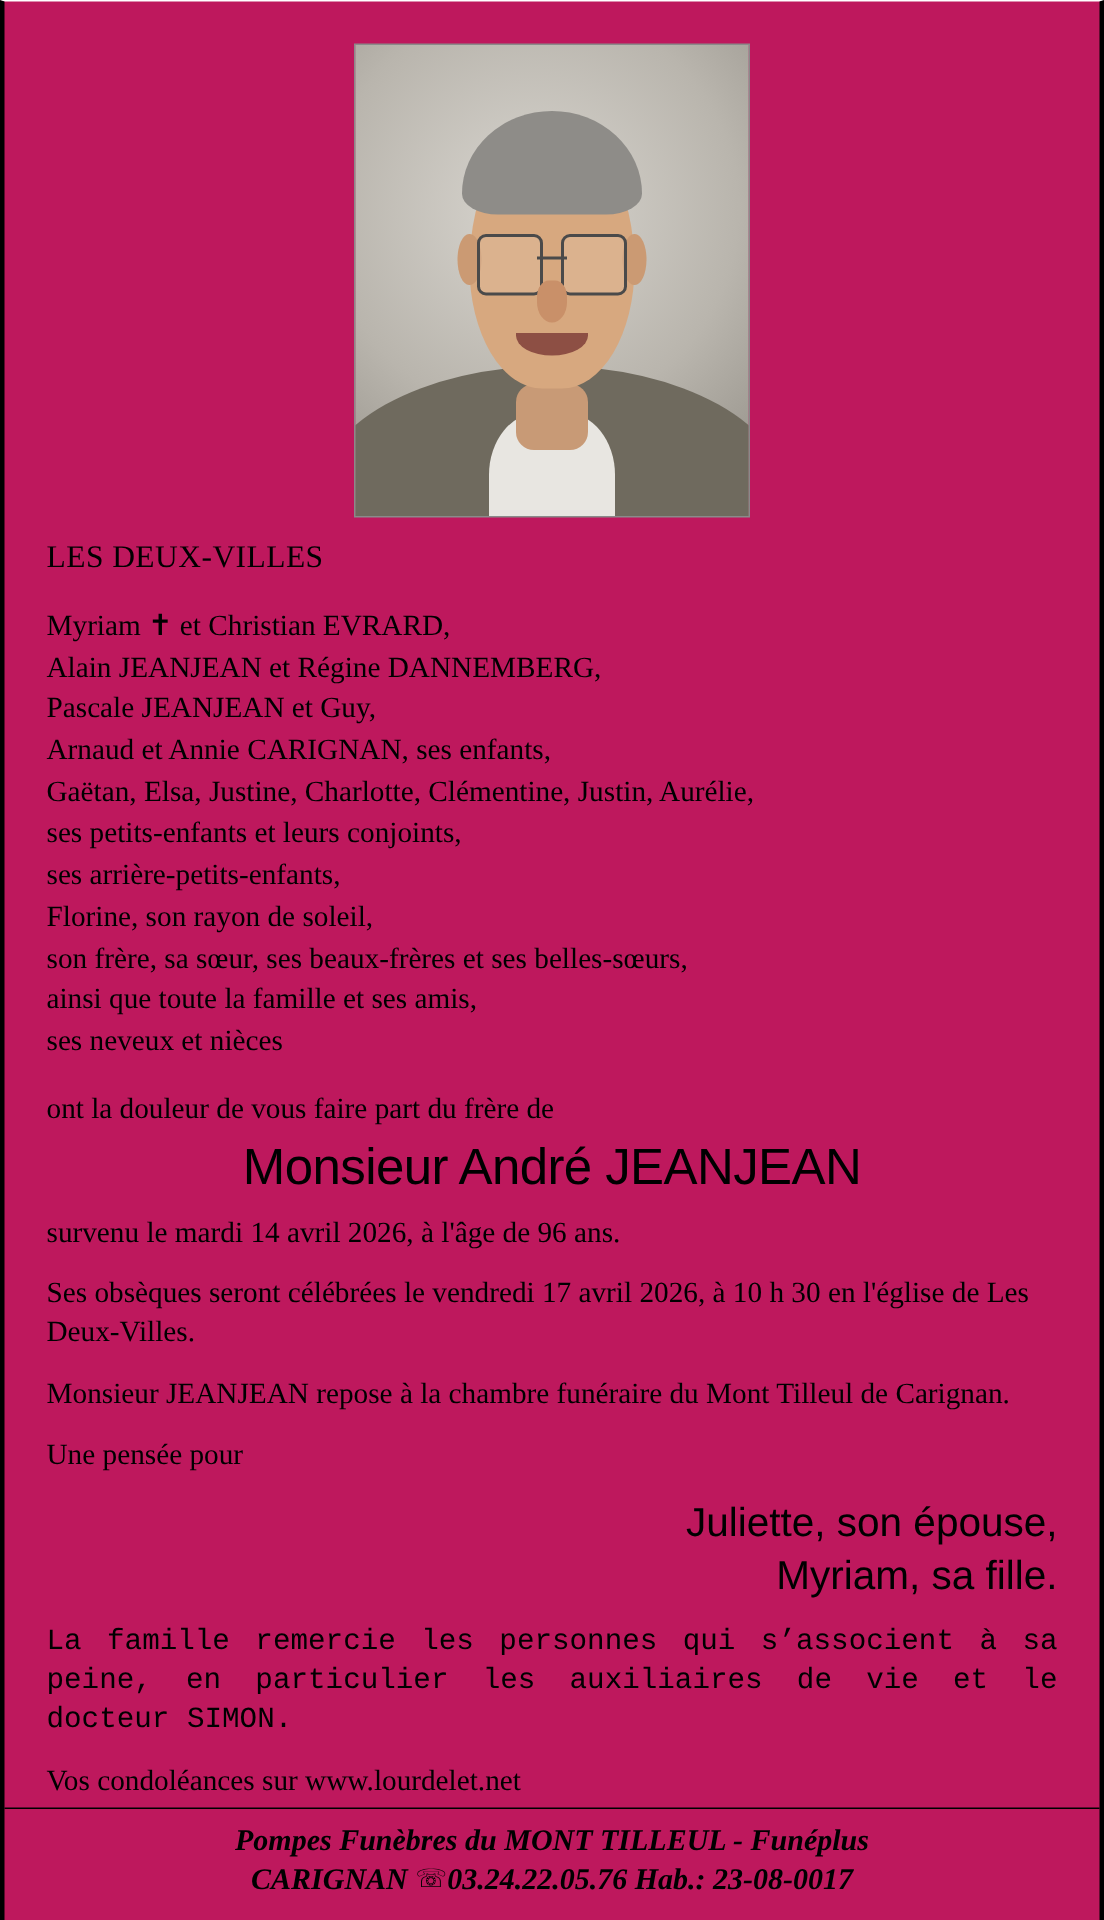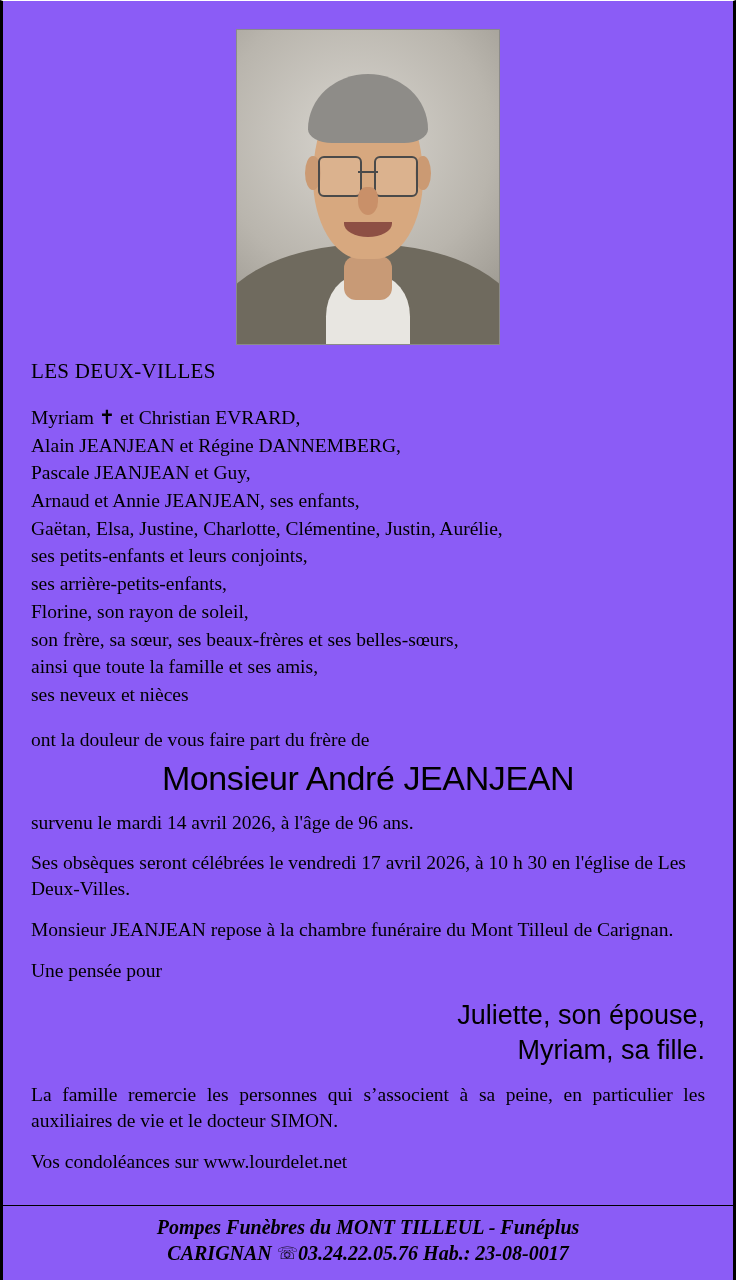--- a/index.html
+++ b/index.html
@@ -18,21 +18,21 @@
   .notice {
     position: absolute;
     left: 0;
     top: 0;
     width: 736px;
     height: 1280px;
     box-sizing: border-box;
     border-left: 3px solid #000;
     border-right: 3px solid #000;
     border-top: 1px solid #ffffff;
-    background: #8b5cf6;
+    background: #be185d;
   }
   .inner {
     padding: 18px 28px 0 28px;
   }
   .portrait-wrap {
     display: flex;
     justify-content: center;
     margin-top: 10px;
     margin-bottom: 14px;
   }
@@ -164,21 +164,21 @@
     text-align: center;
     letter-spacing: -0.4px;
     margin: 8px 0 12px 0;
   }
   .para {
     font-size: 19.5px;
     line-height: 1.32;
     margin-bottom: 15px;
     text-align: left;
   }
-  .para.justify { text-align: justify; }
+  .para.justify { text-align: justify; font-family: Liberation Mono, monospace; }
   .thought {
     font-family: "Liberation Sans", sans-serif;
     font-size: 27px;
     text-align: right;
     line-height: 1.3;
     margin: 6px 0 14px 0;
   }
   .footer {
     position: absolute;
     left: 0;
@@ -224,21 +224,21 @@
         <div class="p-mouth"></div>
       </div>
     </div>
 
     <div class="city">LES DEUX-VILLES</div>
 
     <div class="family">
       <div>Myriam ✝ et Christian EVRARD,</div>
       <div>Alain JEANJEAN et Régine DANNEMBERG,</div>
       <div>Pascale JEANJEAN et Guy,</div>
-      <div>Arnaud et Annie JEANJEAN, ses enfants,</div>
+      <div>Arnaud et Annie CARIGNAN, ses enfants,</div>
       <div>Gaëtan, Elsa, Justine, Charlotte, Clémentine, Justin, Aurélie,</div>
       <div>ses petits-enfants et leurs conjoints,</div>
       <div>ses arrière-petits-enfants,</div>
       <div>Florine, son rayon de soleil,</div>
       <div>son frère, sa sœur, ses beaux-frères et ses belles-sœurs,</div>
       <div>ainsi que toute la famille et ses amis,</div>
       <div>ses neveux et nièces</div>
     </div>
 
     <div class="announce">ont la douleur de vous faire part du frère de</div>

